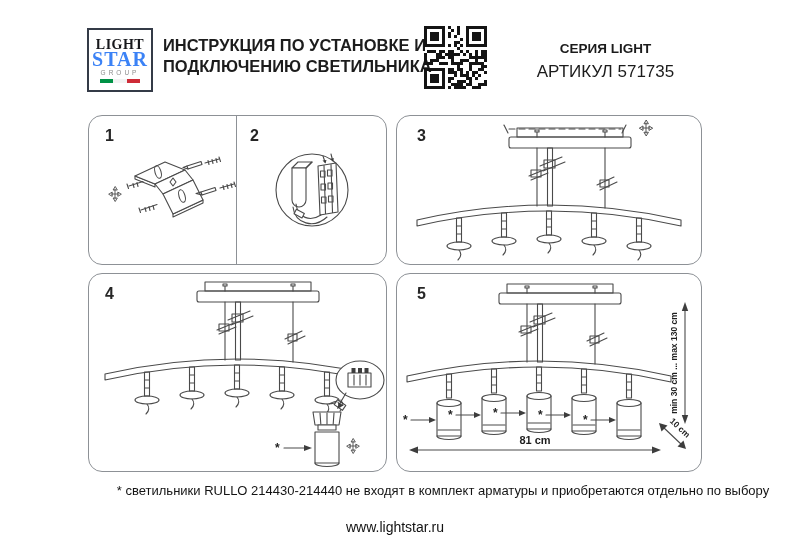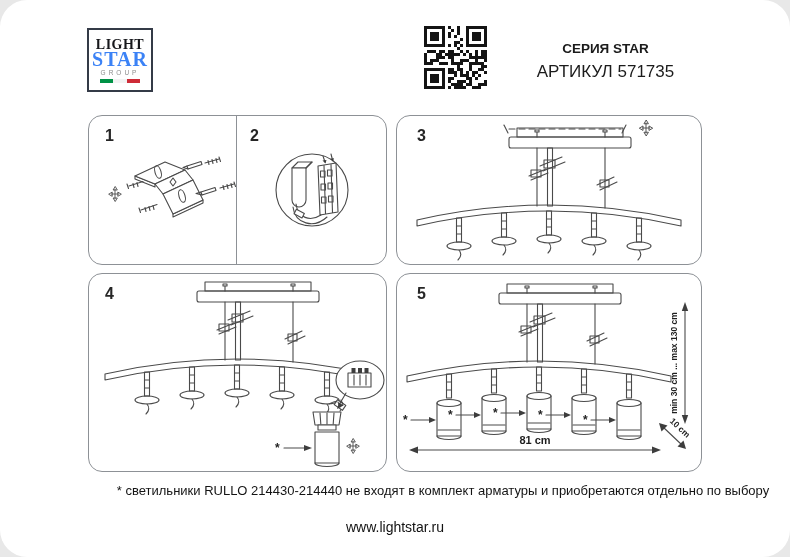--- a/index.html
+++ b/index.html
@@ -1,17 +1,17 @@
 <!DOCTYPE html>
 <html><head>
 <meta charset="utf-8">
 <style>
   html,body{margin:0;padding:0;background:#e8e8e8;}
   .page{position:relative;width:790px;height:557px;background:#ffffff;
-        font-family:"Liberation Sans",sans-serif;color:#1b1b1b;overflow:hidden;border-radius:27px;}
+        font-family:"Liberation Sans",sans-serif;color:#1b1b1b;overflow:hidden;}
 
   
   .logo{position:absolute;left:87px;top:28px;width:62px;height:60px;border:2px solid #343b47;
         display:flex;flex-direction:column;align-items:center;justify-content:center;background:#fff;}
   .logo .l1{font-family:"Liberation Serif",serif;font-weight:700;font-size:14px;letter-spacing:.5px;line-height:14px;color:#17181c;}
   .logo .l2{font-family:"Liberation Serif",serif;font-weight:700;font-size:20px;letter-spacing:1px;line-height:15px;color:#3b82f6;}
   .logo .l3{font-size:6.5px;letter-spacing:3px;color:#8d8d8d;margin-top:2px;}
   .flag{width:40px;height:4px;margin-top:3px;display:flex;}
   .flag i{flex:1;height:100%;}
   .flag .g{background:#009246;} .flag .w{background:#f2f2f2;} .flag .r{background:#ce2b37;}
@@ -122,27 +122,31 @@
     <span class="l1">LIGHT</span>
     <span class="l2">STAR</span>
     <span class="l3">GROUP</span>
     <span class="flag">
         <i class="g"></i>
         <i class="w"></i>
         <i class="r"></i>
       </span>
   </div>
 
+  <div class="title">
+    <div>ИНСТРУКЦИЯ ПО УСТАНОВКЕ И</div>
+    <div>ПОДКЛЮЧЕНИЮ СВЕТИЛЬНИКА</div>
+  </div>
 
   <div class="qr" id="qrbox"><svg viewBox="0 0 21 21" width="63" height="63">
         <path d="M0 0h1v1h-1zM1 0h1v1h-1zM2 0h1v1h-1zM3 0h1v1h-1zM4 0h1v1h-1zM5 0h1v1h-1zM6 0h1v1h-1zM8 0h1v1h-1zM11 0h1v1h-1zM14 0h1v1h-1zM15 0h1v1h-1zM16 0h1v1h-1zM17 0h1v1h-1zM18 0h1v1h-1zM19 0h1v1h-1zM20 0h1v1h-1zM0 1h1v1h-1zM6 1h1v1h-1zM9 1h1v1h-1zM11 1h1v1h-1zM14 1h1v1h-1zM20 1h1v1h-1zM0 2h1v1h-1zM2 2h1v1h-1zM3 2h1v1h-1zM4 2h1v1h-1zM6 2h1v1h-1zM8 2h1v1h-1zM11 2h1v1h-1zM14 2h1v1h-1zM16 2h1v1h-1zM17 2h1v1h-1zM18 2h1v1h-1zM20 2h1v1h-1zM0 3h1v1h-1zM2 3h1v1h-1zM3 3h1v1h-1zM4 3h1v1h-1zM6 3h1v1h-1zM8 3h1v1h-1zM10 3h1v1h-1zM14 3h1v1h-1zM16 3h1v1h-1zM17 3h1v1h-1zM18 3h1v1h-1zM20 3h1v1h-1zM0 4h1v1h-1zM2 4h1v1h-1zM3 4h1v1h-1zM4 4h1v1h-1zM6 4h1v1h-1zM12 4h1v1h-1zM14 4h1v1h-1zM16 4h1v1h-1zM17 4h1v1h-1zM18 4h1v1h-1zM20 4h1v1h-1zM0 5h1v1h-1zM6 5h1v1h-1zM10 5h1v1h-1zM11 5h1v1h-1zM14 5h1v1h-1zM20 5h1v1h-1zM0 6h1v1h-1zM1 6h1v1h-1zM2 6h1v1h-1zM3 6h1v1h-1zM4 6h1v1h-1zM5 6h1v1h-1zM6 6h1v1h-1zM8 6h1v1h-1zM10 6h1v1h-1zM12 6h1v1h-1zM14 6h1v1h-1zM15 6h1v1h-1zM16 6h1v1h-1zM17 6h1v1h-1zM18 6h1v1h-1zM19 6h1v1h-1zM20 6h1v1h-1zM11 7h1v1h-1zM1 8h1v1h-1zM2 8h1v1h-1zM3 8h1v1h-1zM5 8h1v1h-1zM6 8h1v1h-1zM8 8h1v1h-1zM9 8h1v1h-1zM12 8h1v1h-1zM14 8h1v1h-1zM17 8h1v1h-1zM19 8h1v1h-1zM20 8h1v1h-1zM0 9h1v1h-1zM4 9h1v1h-1zM5 9h1v1h-1zM7 9h1v1h-1zM8 9h1v1h-1zM9 9h1v1h-1zM10 9h1v1h-1zM11 9h1v1h-1zM13 9h1v1h-1zM15 9h1v1h-1zM17 9h1v1h-1zM19 9h1v1h-1zM20 9h1v1h-1zM0 10h1v1h-1zM4 10h1v1h-1zM5 10h1v1h-1zM6 10h1v1h-1zM8 10h1v1h-1zM9 10h1v1h-1zM15 10h1v1h-1zM16 10h1v1h-1zM17 10h1v1h-1zM18 10h1v1h-1zM19 10h1v1h-1zM20 10h1v1h-1zM0 11h1v1h-1zM2 11h1v1h-1zM3 11h1v1h-1zM4 11h1v1h-1zM9 11h1v1h-1zM12 11h1v1h-1zM13 11h1v1h-1zM14 11h1v1h-1zM17 11h1v1h-1zM20 11h1v1h-1zM0 12h1v1h-1zM1 12h1v1h-1zM2 12h1v1h-1zM5 12h1v1h-1zM6 12h1v1h-1zM7 12h1v1h-1zM9 12h1v1h-1zM10 12h1v1h-1zM11 12h1v1h-1zM12 12h1v1h-1zM15 12h1v1h-1zM16 12h1v1h-1zM17 12h1v1h-1zM18 12h1v1h-1zM19 12h1v1h-1zM11 13h1v1h-1zM15 13h1v1h-1zM19 13h1v1h-1zM20 13h1v1h-1zM0 14h1v1h-1zM1 14h1v1h-1zM2 14h1v1h-1zM3 14h1v1h-1zM4 14h1v1h-1zM5 14h1v1h-1zM6 14h1v1h-1zM8 14h1v1h-1zM9 14h1v1h-1zM11 14h1v1h-1zM12 14h1v1h-1zM15 14h1v1h-1zM18 14h1v1h-1zM19 14h1v1h-1zM0 15h1v1h-1zM6 15h1v1h-1zM8 15h1v1h-1zM9 15h1v1h-1zM10 15h1v1h-1zM12 15h1v1h-1zM14 15h1v1h-1zM16 15h1v1h-1zM17 15h1v1h-1zM20 15h1v1h-1zM0 16h1v1h-1zM2 16h1v1h-1zM3 16h1v1h-1zM4 16h1v1h-1zM6 16h1v1h-1zM10 16h1v1h-1zM12 16h1v1h-1zM13 16h1v1h-1zM14 16h1v1h-1zM16 16h1v1h-1zM18 16h1v1h-1zM0 17h1v1h-1zM2 17h1v1h-1zM3 17h1v1h-1zM4 17h1v1h-1zM6 17h1v1h-1zM8 17h1v1h-1zM9 17h1v1h-1zM14 17h1v1h-1zM15 17h1v1h-1zM17 17h1v1h-1zM0 18h1v1h-1zM2 18h1v1h-1zM3 18h1v1h-1zM4 18h1v1h-1zM6 18h1v1h-1zM8 18h1v1h-1zM11 18h1v1h-1zM12 18h1v1h-1zM13 18h1v1h-1zM15 18h1v1h-1zM20 18h1v1h-1zM0 19h1v1h-1zM6 19h1v1h-1zM9 19h1v1h-1zM10 19h1v1h-1zM11 19h1v1h-1zM12 19h1v1h-1zM14 19h1v1h-1zM15 19h1v1h-1zM18 19h1v1h-1zM19 19h1v1h-1zM20 19h1v1h-1zM0 20h1v1h-1zM1 20h1v1h-1zM2 20h1v1h-1zM3 20h1v1h-1zM4 20h1v1h-1zM5 20h1v1h-1zM6 20h1v1h-1zM8 20h1v1h-1zM10 20h1v1h-1zM11 20h1v1h-1zM12 20h1v1h-1zM13 20h1v1h-1zM16 20h1v1h-1zM17 20h1v1h-1zM18 20h1v1h-1z"></path>
       </svg></div>
 
   <div class="series-wrap">
-    <div class="series">СЕРИЯ STAR</div>
+    <div class="series">СЕРИЯ LIGHT</div>
     <div class="article">АРТИКУЛ 571735</div>
   </div>
 
   <div class="box" id="boxA">
     <div class="divider"></div>
     <div class="pnum" style="left:16px;top:11px">1</div>
     <div class="pnum" style="left:161px;top:11px">2</div>
 
     <svg class="draw" width="147" height="148" viewBox="0 0 147 148">
       <use href="#screw-ic" transform="translate(26,78) scale(0.8)"></use>

